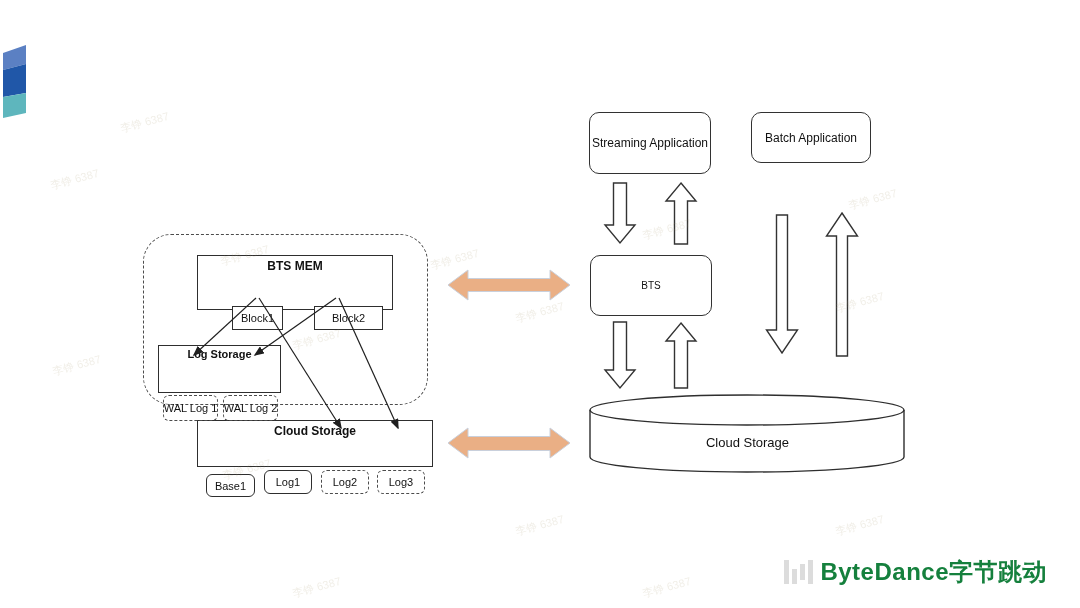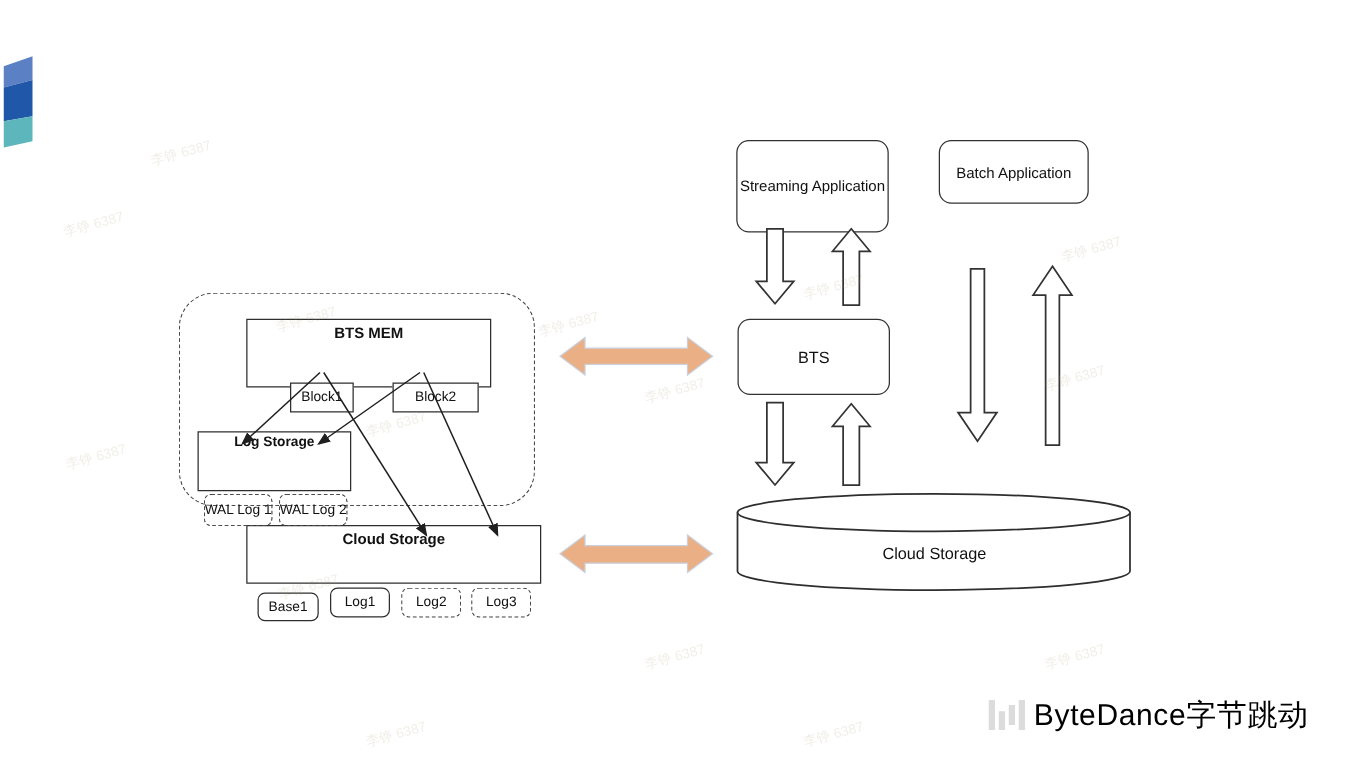--- a/index.html
+++ b/index.html
@@ -30,21 +30,21 @@
   .rbox{position:absolute;border:1.4px solid #323232;border-radius:10px;background:#fff;
         display:flex;align-items:center;justify-content:center;font-size:12px;color:#111;
         z-index:10;white-space:nowrap;box-sizing:border-box;}
 
   .svg-layer{position:absolute;left:0;top:0;z-index:20;pointer-events:none;}
   .cyl-label{position:absolute;left:660px;top:435px;width:175px;text-align:center;font-size:13px;
              color:#111;z-index:21;}
 
   
   .logo{position:absolute;right:33px;bottom:20px;display:flex;align-items:center;z-index:15;}
-  .logo-text{font-size:24px;font-weight:400;color:#000000;letter-spacing:0.5px;margin-left:7px;}
+  .logo-text{font-size:24px;font-weight:700;color:#15803d;letter-spacing:0.5px;margin-left:7px;}
 </style>
 </head>
 <body>
 
 <div class="canvas">
 
   <svg class="ribbon" width="30" height="80" viewBox="0 0 30 80">
     <polygon points="3,11 26,3 26,22 3,28" fill="#5B80C3"></polygon>
     <polygon points="3,28 26,22 26,51 3,55" fill="#2057A8"></polygon>
     <polygon points="3,55 26,51 26,71 3,76" fill="#5EB6BD"></polygon>
@@ -84,23 +84,23 @@
   <div class="cellbox dashed rounded" style="left:223px;top:361px;width:55px;height:26px">WAL Log 2</div>
 
   <div class="frame" style="left:197px;top:420px;width:236px;height:47px">
     <div class="frame-label">Cloud Storage</div>
   </div>
   <div class="cellbox rounded" style="left:206px;top:440px;width:49px;height:23px">Base1</div>
   <div class="cellbox rounded" style="left:264px;top:436px;width:48px;height:24px">Log1</div>
   <div class="cellbox dashed rounded" style="left:321px;top:436px;width:48px;height:24px">Log2</div>
   <div class="cellbox dashed rounded" style="left:377px;top:436px;width:48px;height:24px">Log3</div>
 
-  <div class="rbox" style="left:589px;top:112px;width:122px;height:74px">Streaming Application</div>
+  <div class="rbox" style="left:589px;top:112px;width:122px;height:62px">Streaming Application</div>
   <div class="rbox" style="left:751px;top:112px;width:120px;height:51px">Batch Application</div>
-  <div class="rbox" style="left:590px;top:255px;width:122px;height:61px;font-size:13px">BTS</div>
+  <div class="rbox" style="left:590px;top:255px;width:122px;height:61px;font-size:10px">BTS</div>
   <div class="cyl-label">Cloud Storage</div>
 
   <svg class="svg-layer" width="1080" height="608" viewBox="0 0 1080 608">
     <defs>
       <marker id="ah" viewBox="0 0 10 8" refX="8.5" refY="4" markerWidth="10.5" markerHeight="8.5" orient="auto" markerUnits="userSpaceOnUse">
         <path d="M0,0 L10,4 L0,8 Z" fill="#1f1f1f"></path>
       </marker>
     </defs>
 
     <g>

